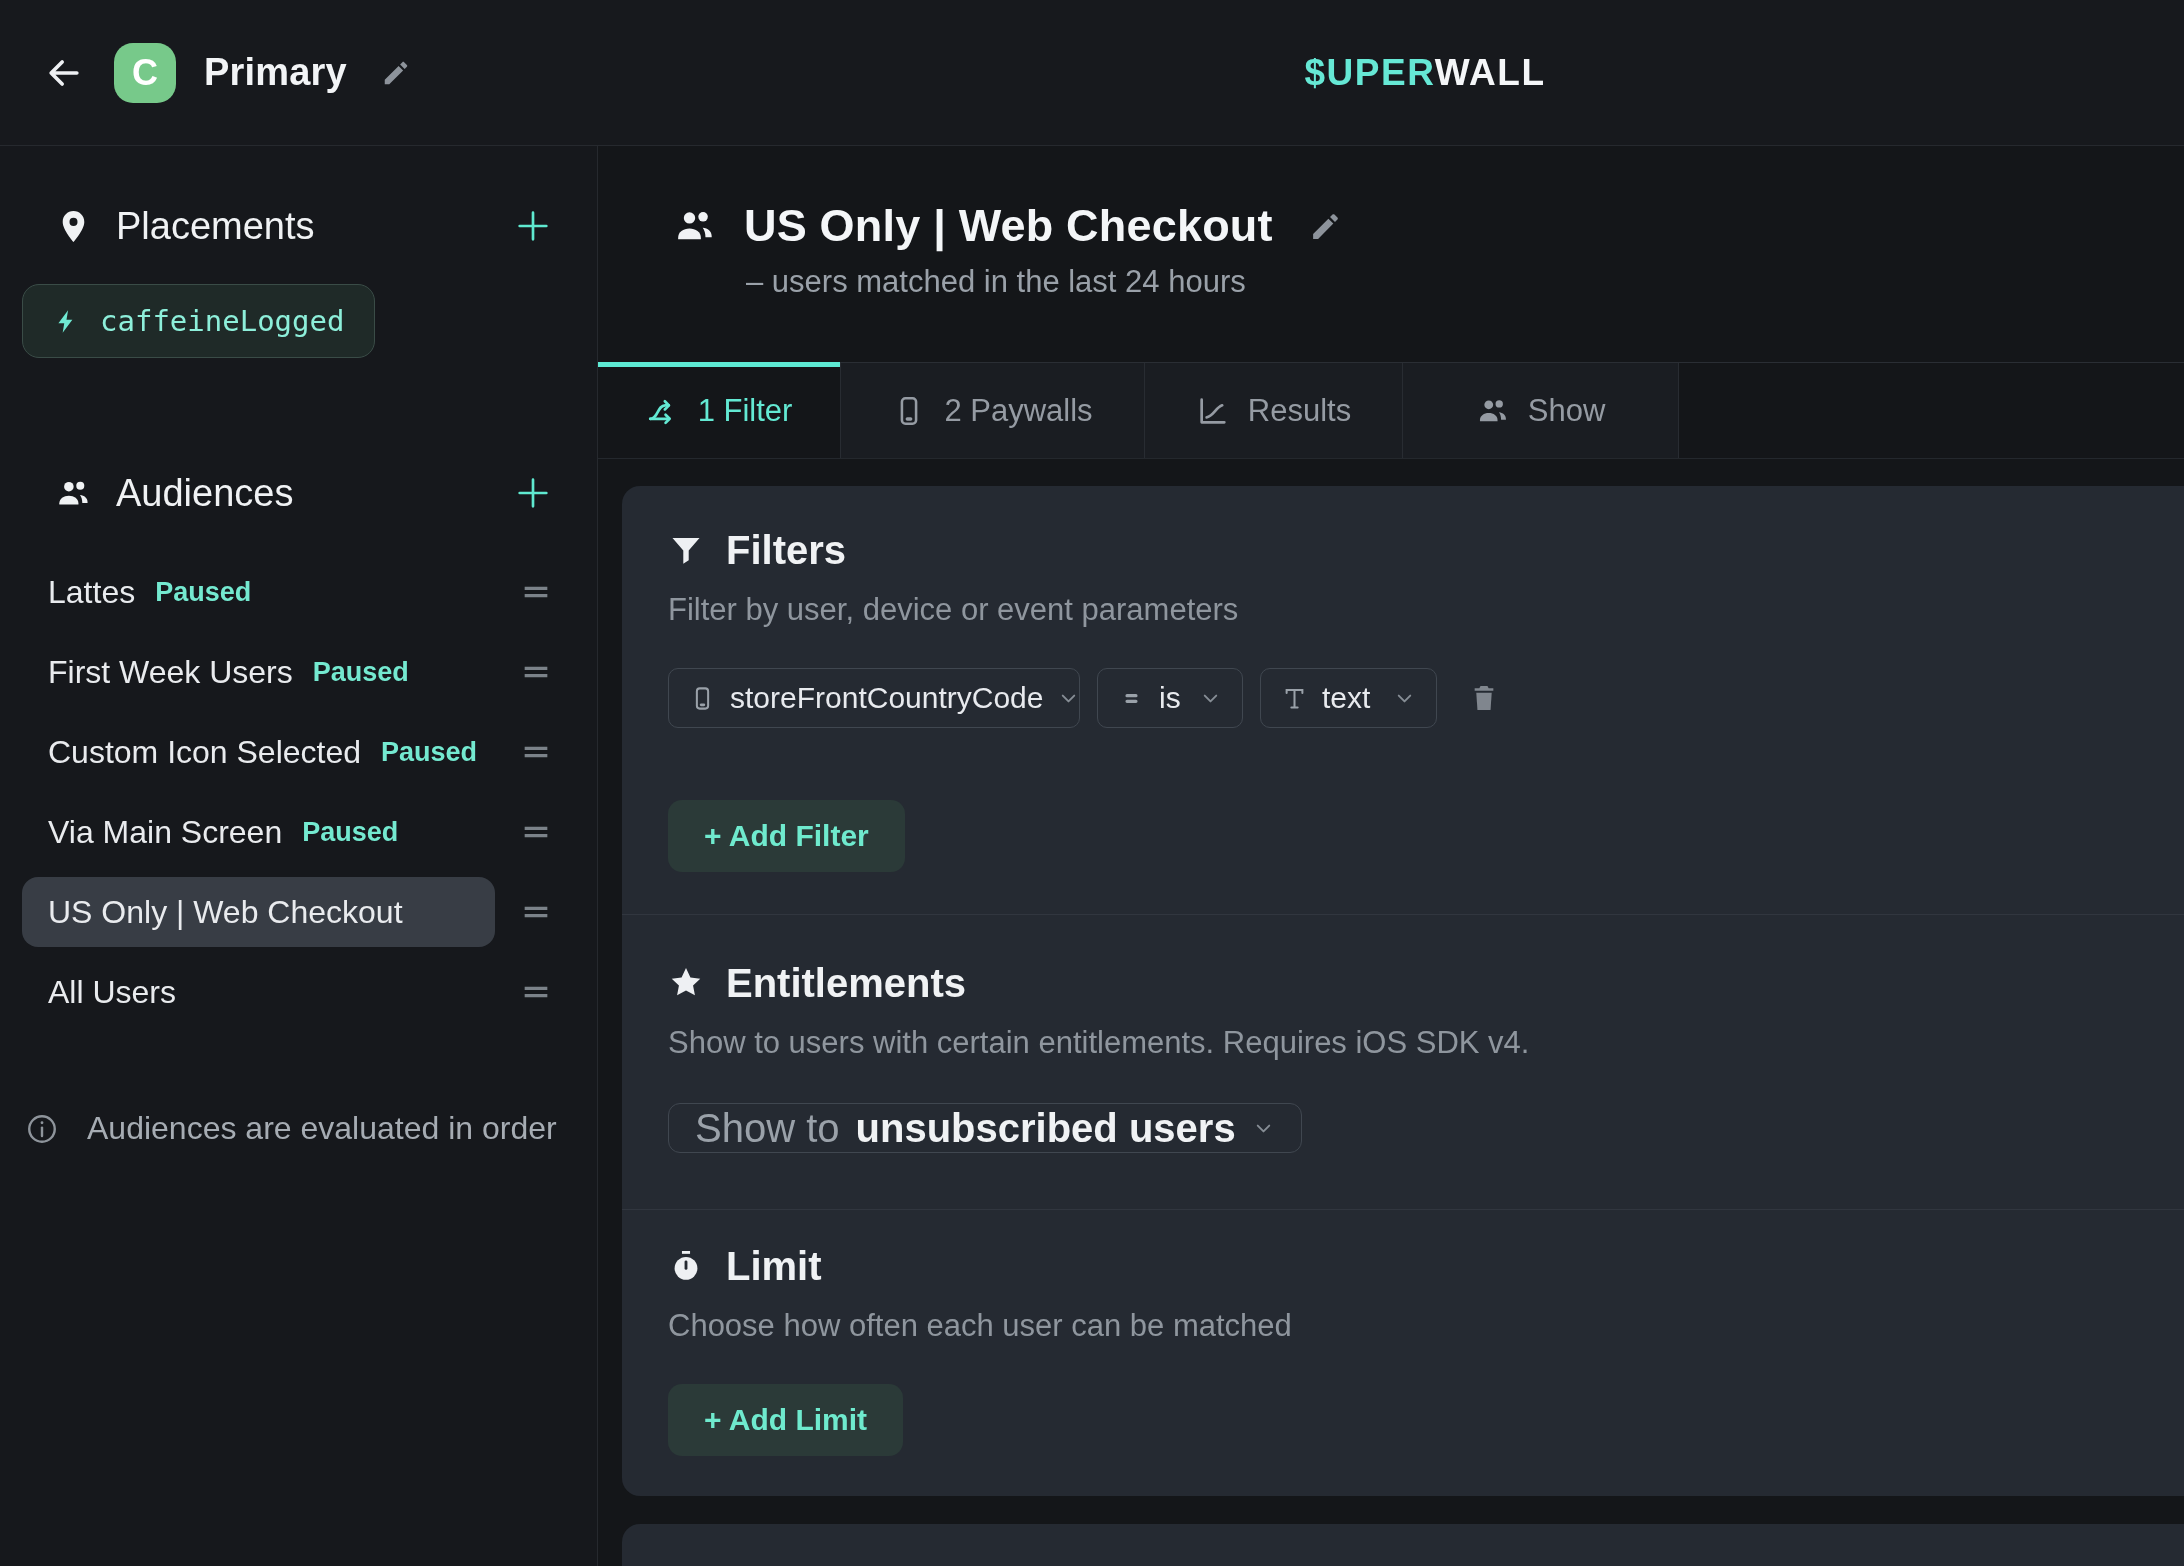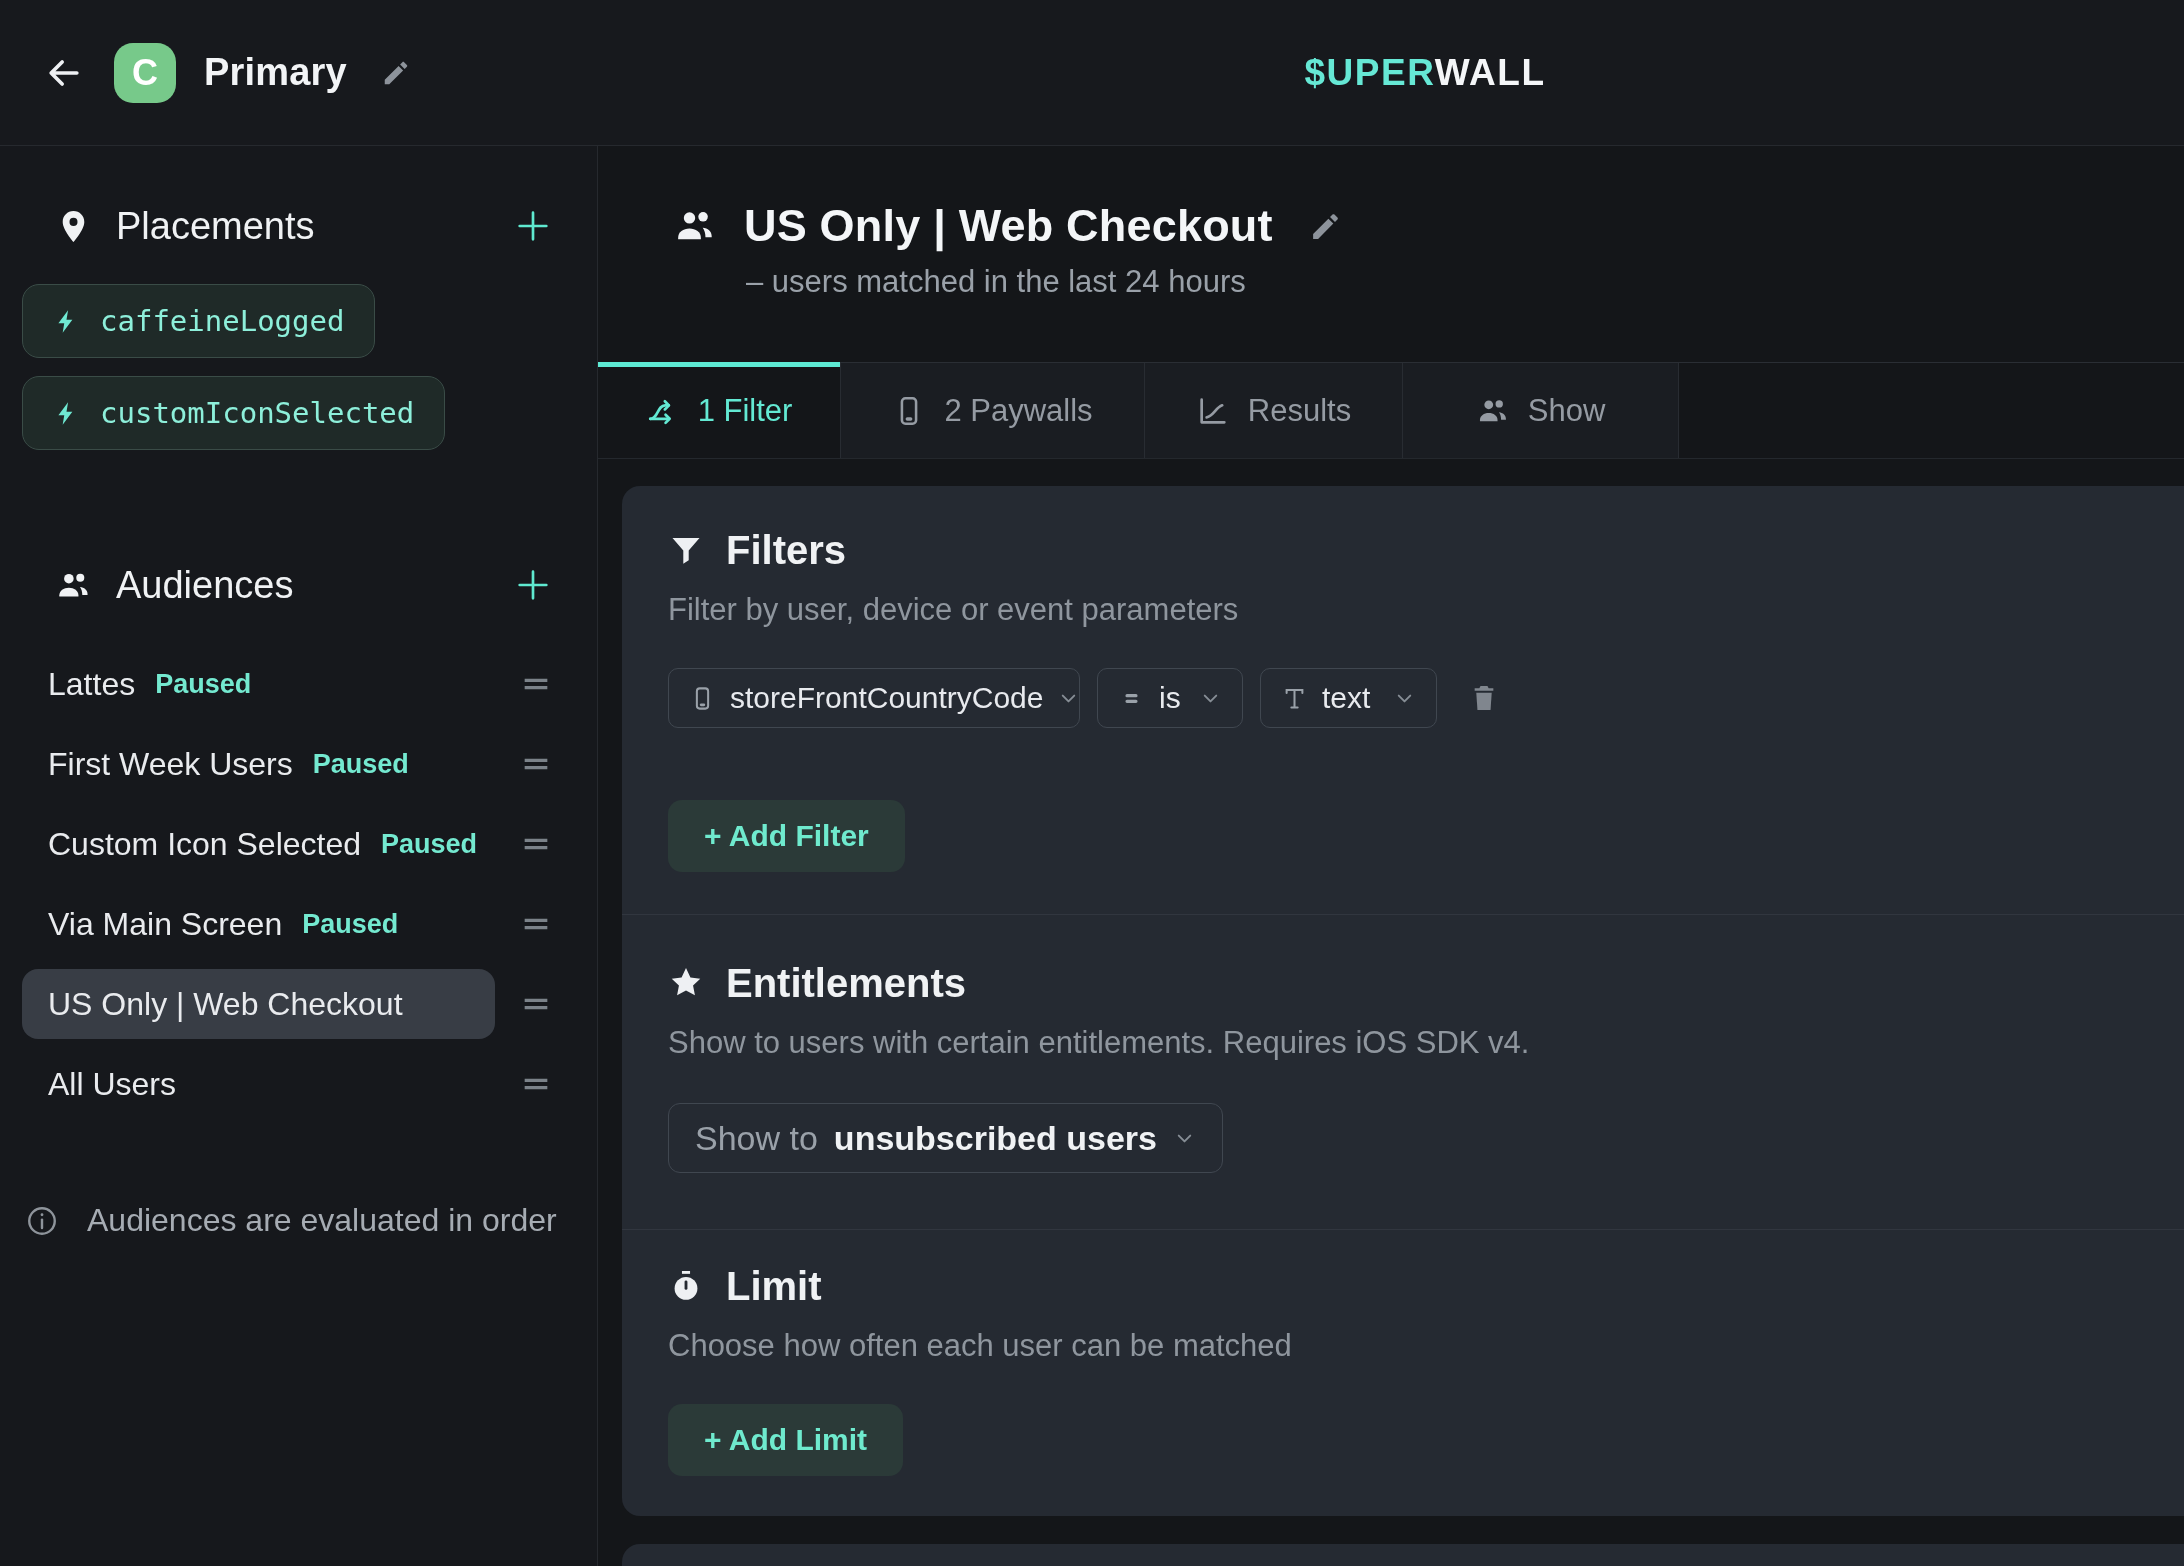--- a/index.html
+++ b/index.html
@@ -136,22 +136,22 @@
 
   .pill-btn {
     margin-top:72px; display:inline-flex; align-items:center;
     padding:19px 36px; border-radius:14px; background:#2b3a38;
     color:#6feace; font-size:30px; font-weight:700; cursor:pointer;
   }
   .card-divider { margin:42px -120px 0 -46px; height:1px; background:#31363f; }
   .sec-entitlements .section-head { margin-top:44px; }
   .show-to {
     margin-top:42px; display:inline-flex; align-items:center; gap:16px;
-    height:70px; padding:0 26px; border:1px solid #404750; border-radius:12px;
-    font-size:34px; cursor:pointer;
+    height:50px; padding:0 26px; border:1px solid #404750; border-radius:12px;
+    font-size:40px; cursor:pointer;
   }
   .show-to .show-label { color:#9aa1a9; }
   .show-to .show-value { color:#f0f2f4; font-weight:600; }
   .show-to .chev { width:23px; height:23px; color:#868d95; }
   .divider-2 { margin-top:56px; }
   .sec-limit .section-head { margin-top:32px; }
   .sec-limit .pill-btn { margin-top:40px; }
 
   .preview-head { display:flex; align-items:center; gap:24px; }
   .preview-head .sec-icon { width:42px; height:40px; color:#eef0f3; }
@@ -191,26 +191,20 @@
           </svg>
       </div>
 
       <div class="chip-list">
         <div class="chip">
           <svg class="bolt" viewBox="0 0 24 24" fill="currentColor">
               <path d="M13.4 2 4.8 13.6h5.2L8.6 22l8.6-11.6H12z"></path>
             </svg>
           <span class="chip-label">caffeineLogged</span>
         </div>
-        <div class="chip">
-          <svg class="bolt" viewBox="0 0 24 24" fill="currentColor">
-              <path d="M13.4 2 4.8 13.6h5.2L8.6 22l8.6-11.6H12z"></path>
-            </svg>
-          <span class="chip-label">customIconSelected</span>
-        </div>
       </div>
 
       <div class="side-header aud-header">
         <svg class="hdr-icon" viewBox="0 0 24 24" fill="currentColor">
             <circle cx="9" cy="7.6" r="3.1"></circle>
             <path d="M2.8 18.4c0-3.1 2.8-5 6.2-5s6.2 1.9 6.2 5v.8H2.8z"></path>
             <circle cx="16.4" cy="7" r="2.6"></circle>
             <path d="M16.2 12.9c2.8.3 4.9 1.9 4.9 4.6v.7h-3.4c0-2.2-.5-3.9-1.5-5.3z"></path>
           </svg>
         <div class="hdr-title">Audiences</div>

